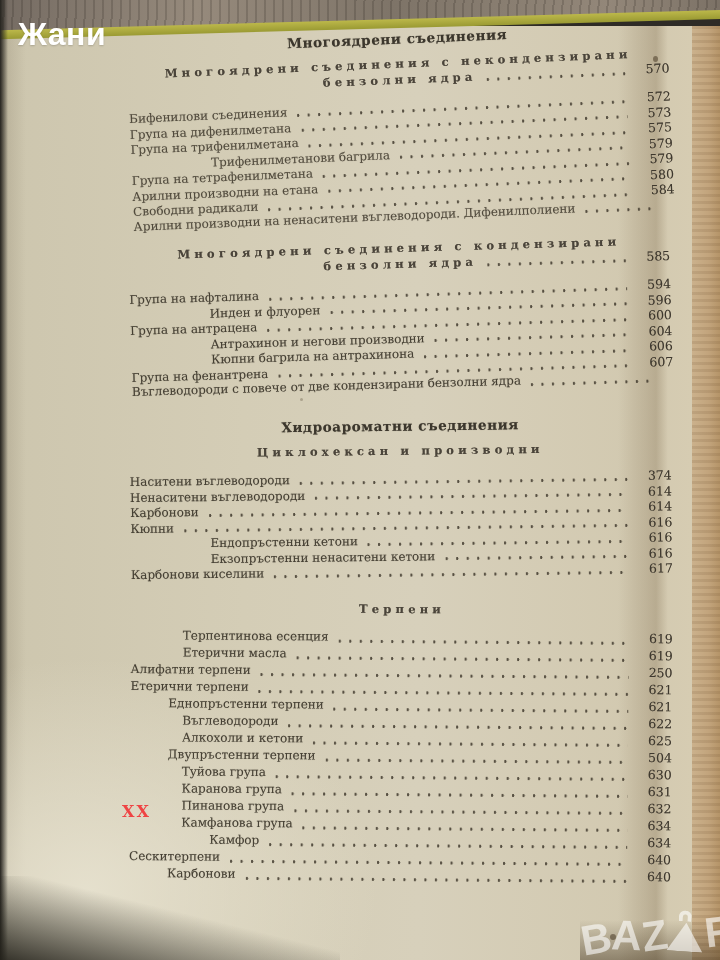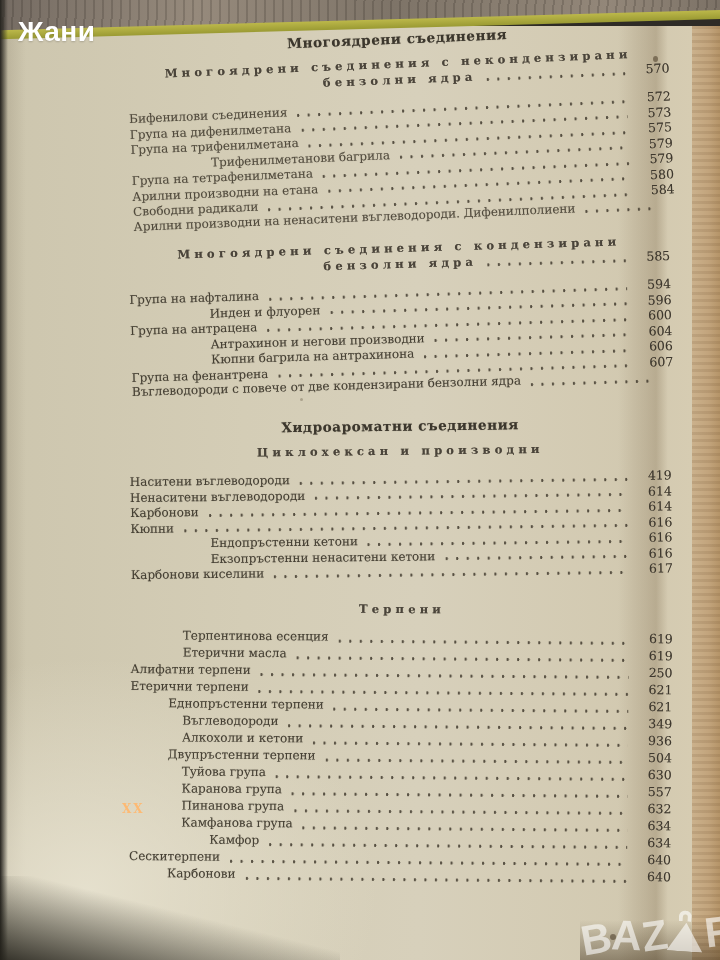--- a/index.html
+++ b/index.html
@@ -57,26 +57,26 @@
   .lbl{white-space:nowrap;font-size:12px;color:rgba(62,56,44,.92);
     text-shadow:0 0 .7px rgba(62,56,44,.4);}
   .s1 .lbl{color:rgba(62,56,44,.8);}
   .i1{padding-left:38px;} .i2{padding-left:52px;} .i3{padding-left:80px;}
   .dots{flex:1 1 auto;align-self:flex-end;height:5px;margin:0 6px 2px 9px;
     background:radial-gradient(circle at 2px 2.5px,rgba(64,57,45,.85) 1.1px,rgba(0,0,0,0) 1.5px);
     background-size:10.5px 5px;background-repeat:repeat-x;}
   .pg{flex:0 0 38px;text-align:right;font-size:12.5px;color:#3e382e;
     text-shadow:0 0 .6px rgba(62,56,44,.4);}
   .pg:empty{flex:0 0 12px;}
-  .folio{position:absolute;left:122px;top:802px;font-size:12px;font-weight:bold;
-    letter-spacing:2px;color:#fdba74;z-index:3;}
+  .folio{position:absolute;left:122px;top:802px;font-size:16px;font-weight:bold;
+    letter-spacing:2px;color:#ef4444;z-index:3;}
 
   
   .watermark{position:absolute;left:18px;top:16px;z-index:5;
-    font-family:"Liberation Sans",sans-serif;font-weight:bold;font-size:28px;
+    font-family:"Liberation Sans",sans-serif;font-weight:bold;font-size:32px;
     color:#ffffff;letter-spacing:.5px;text-shadow:0 1px 2px rgba(0,0,0,.18);}
   .logo{position:absolute;right:-16px;bottom:0px;z-index:5;transform:rotate(-3deg);
     font-family:"Liberation Sans",sans-serif;font-weight:bold;font-size:42px;
     color:rgba(255,255,255,.6);white-space:nowrap;}
   .logo span{display:inline-block;}
   .logo .l0{transform:rotate(-7deg);}
   .logo .l1{transform:rotate(5deg) translateY(-2px);}
   .logo .l2{transform:rotate(-5deg);}
   .logo .l4{transform:rotate(-4deg) translateY(-1px);}
   .bagA{position:relative;display:inline-block;width:36px;height:34px;margin:0 1px;
@@ -197,21 +197,21 @@
           </div>
         </div>
       </div>
       <div class="section s3">
         <div class="chapter">Хидроароматни съединения</div>
         <div class="subline">Циклохексан и производни</div>
         <div class="rows">
           <div class="row">
             <span class="lbl">Наситени въглеводороди</span>
             <span class="dots"></span>
-            <span class="pg">419</span>
+            <span class="pg">374</span>
           </div>
           <div class="row">
             <span class="lbl">Ненаситени въглеводороди</span>
             <span class="dots"></span>
             <span class="pg">614</span>
           </div>
           <div class="row">
             <span class="lbl">Карбонови</span>
             <span class="dots"></span>
             <span class="pg">614</span>
@@ -262,41 +262,41 @@
             <span class="pg">621</span>
           </div>
           <div class="row">
             <span class="lbl i1">Еднопръстенни терпени</span>
             <span class="dots"></span>
             <span class="pg">621</span>
           </div>
           <div class="row">
             <span class="lbl i2">Въглеводороди</span>
             <span class="dots"></span>
-            <span class="pg">349</span>
+            <span class="pg">622</span>
           </div>
           <div class="row">
             <span class="lbl i2">Алкохоли и кетони</span>
             <span class="dots"></span>
-            <span class="pg">936</span>
+            <span class="pg">625</span>
           </div>
           <div class="row">
             <span class="lbl i1">Двупръстенни терпени</span>
             <span class="dots"></span>
             <span class="pg">504</span>
           </div>
           <div class="row">
             <span class="lbl i2">Туйова група</span>
             <span class="dots"></span>
             <span class="pg">630</span>
           </div>
           <div class="row">
             <span class="lbl i2">Каранова група</span>
             <span class="dots"></span>
-            <span class="pg">557</span>
+            <span class="pg">631</span>
           </div>
           <div class="row">
             <span class="lbl i2">Пинанова група</span>
             <span class="dots"></span>
             <span class="pg">632</span>
           </div>
           <div class="row">
             <span class="lbl i2">Камфанова група</span>
             <span class="dots"></span>
             <span class="pg">634</span>

